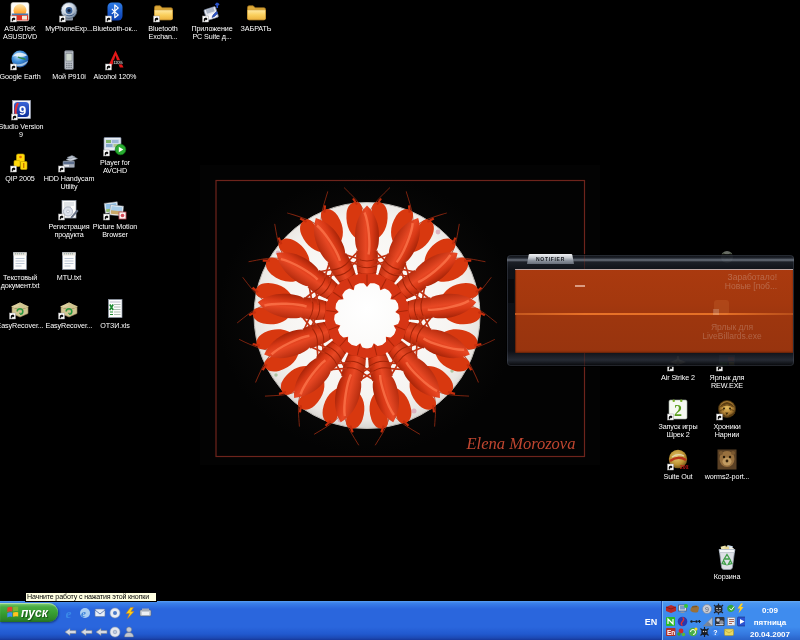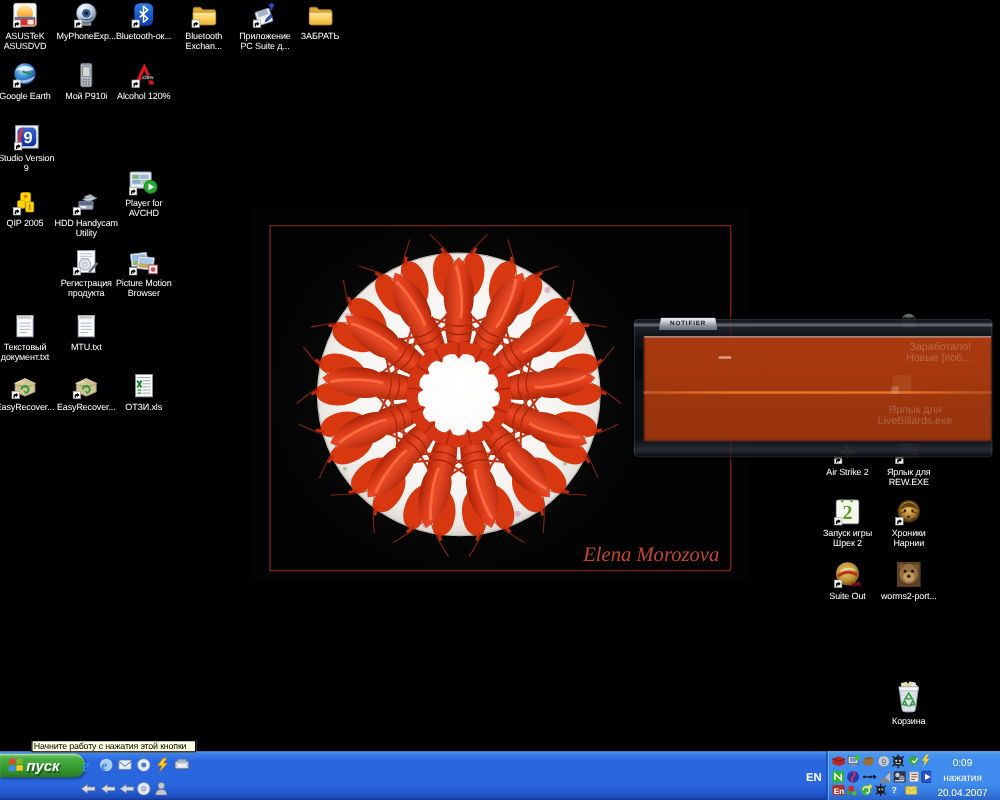--- a/index.html
+++ b/index.html
@@ -5,28 +5,28 @@
 #desk{position:relative;width:800px;height:640px;background:#000;overflow:hidden;
   font-family:"Liberation Sans",sans-serif;}
 .di{position:absolute;text-align:center;z-index:2;}
 .di svg{display:block;margin:0 auto;}
 .lb{color:#fff;font-size:7.2px;line-height:8.3px;margin-top:2px;white-space:nowrap;letter-spacing:-0.1px;}
 
 #taskbar{position:absolute;left:0;top:601px;width:800px;height:39px;z-index:9;
  background:linear-gradient(#5aa0f2 0,#3a80ea 2px,#2a66dd 8px,#2a66dd 26px,#2159cf 33px,#1c49b4 37px,#16389b 39px);}
 #start{position:absolute;left:0;top:2px;width:58px;height:19px;border-radius:0 9px 9px 0;
  background:linear-gradient(#7ecf74 0,#48ab42 4px,#39a234 9px,#2e8829 16px,#266f22 19px);
- box-shadow:inset 0 1px 1px rgba(255,255,255,.45), 1px 1px 2px rgba(0,20,60,.5);padding-left:10px;}
+ box-shadow:inset 0 1px 1px rgba(255,255,255,.45), 1px 1px 2px rgba(0,20,60,.5);}
 #start .wl{position:absolute;left:7px;top:3px;}
 #start .st{position:absolute;left:21px;top:2.5px;color:#fff;font-size:12px;font-weight:bold;font-style:italic;
  text-shadow:1px 1px 1px rgba(0,40,0,.6);}
 #tray{position:absolute;right:0;top:0;width:138px;height:39px;
  background:linear-gradient(#66aaf4 0,#4a96f0 2px,#3f8cee 8px,#3f8cee 26px,#3579e0 33px,#2a63c8 39px);
  border-left:1px solid #1a44a8;box-shadow:inset 1px 0 0 #7db8f6;}
-.trtxt{position:absolute;color:#fff;font-size:8px;width:60px;text-align:center;}
+.trtxt{position:absolute;color:#fff;font-size:8px;width:60px;text-align:center;font-weight:bold;}
 #tooltip{position:absolute;left:25px;top:592px;width:128px;height:8px;background:#ffffe1;
  border:1px solid #000;z-index:10;font-size:7.1px;line-height:8.2px;color:#000;white-space:nowrap;
  padding:0 1px;letter-spacing:-0.15px;}
 
 #notif{position:absolute;left:507px;top:253px;width:287px;height:113px;z-index:5;}
 </style></head>
 <body>
 <div id="desk">
 
   <svg width="800" height="640" style="position:absolute;left:0;top:0;z-index:1" viewBox="0 0 800 640">
@@ -661,19 +661,19 @@
             </g>
           <circle cx="50.5" cy="29" r="4.3" fill="#3a80e8"></circle>
             <text x="48.2" y="31.8" font-size="7" font-weight="bold" fill="#fff" font-family="Liberation Sans">?</text>
           <g>
               <rect x="59.5" y="26" width="9" height="6.5" rx="1" fill="#e8d860" stroke="#a89828" stroke-width="0.6"></rect>
               <path d="M59.5 27 L64 30 L68.5 27" stroke="#b8a838" stroke-width="0.7" fill="none"></path>
             </g>
         </g>
       </svg>
       <div class="trtxt" style="right:0px;top:5px;">0:09</div>
-      <div class="trtxt" style="right:0px;top:17px;">нажатия</div>
+      <div class="trtxt" style="right:0px;top:17px;">пятница</div>
       <div class="trtxt" style="right:0px;top:28.5px;">20.04.2007</div>
     </div>
   </div>
   <div id="tooltip">Начните работу с нажатия этой кнопки</div>
 
 </div>
 
 </body></html>

